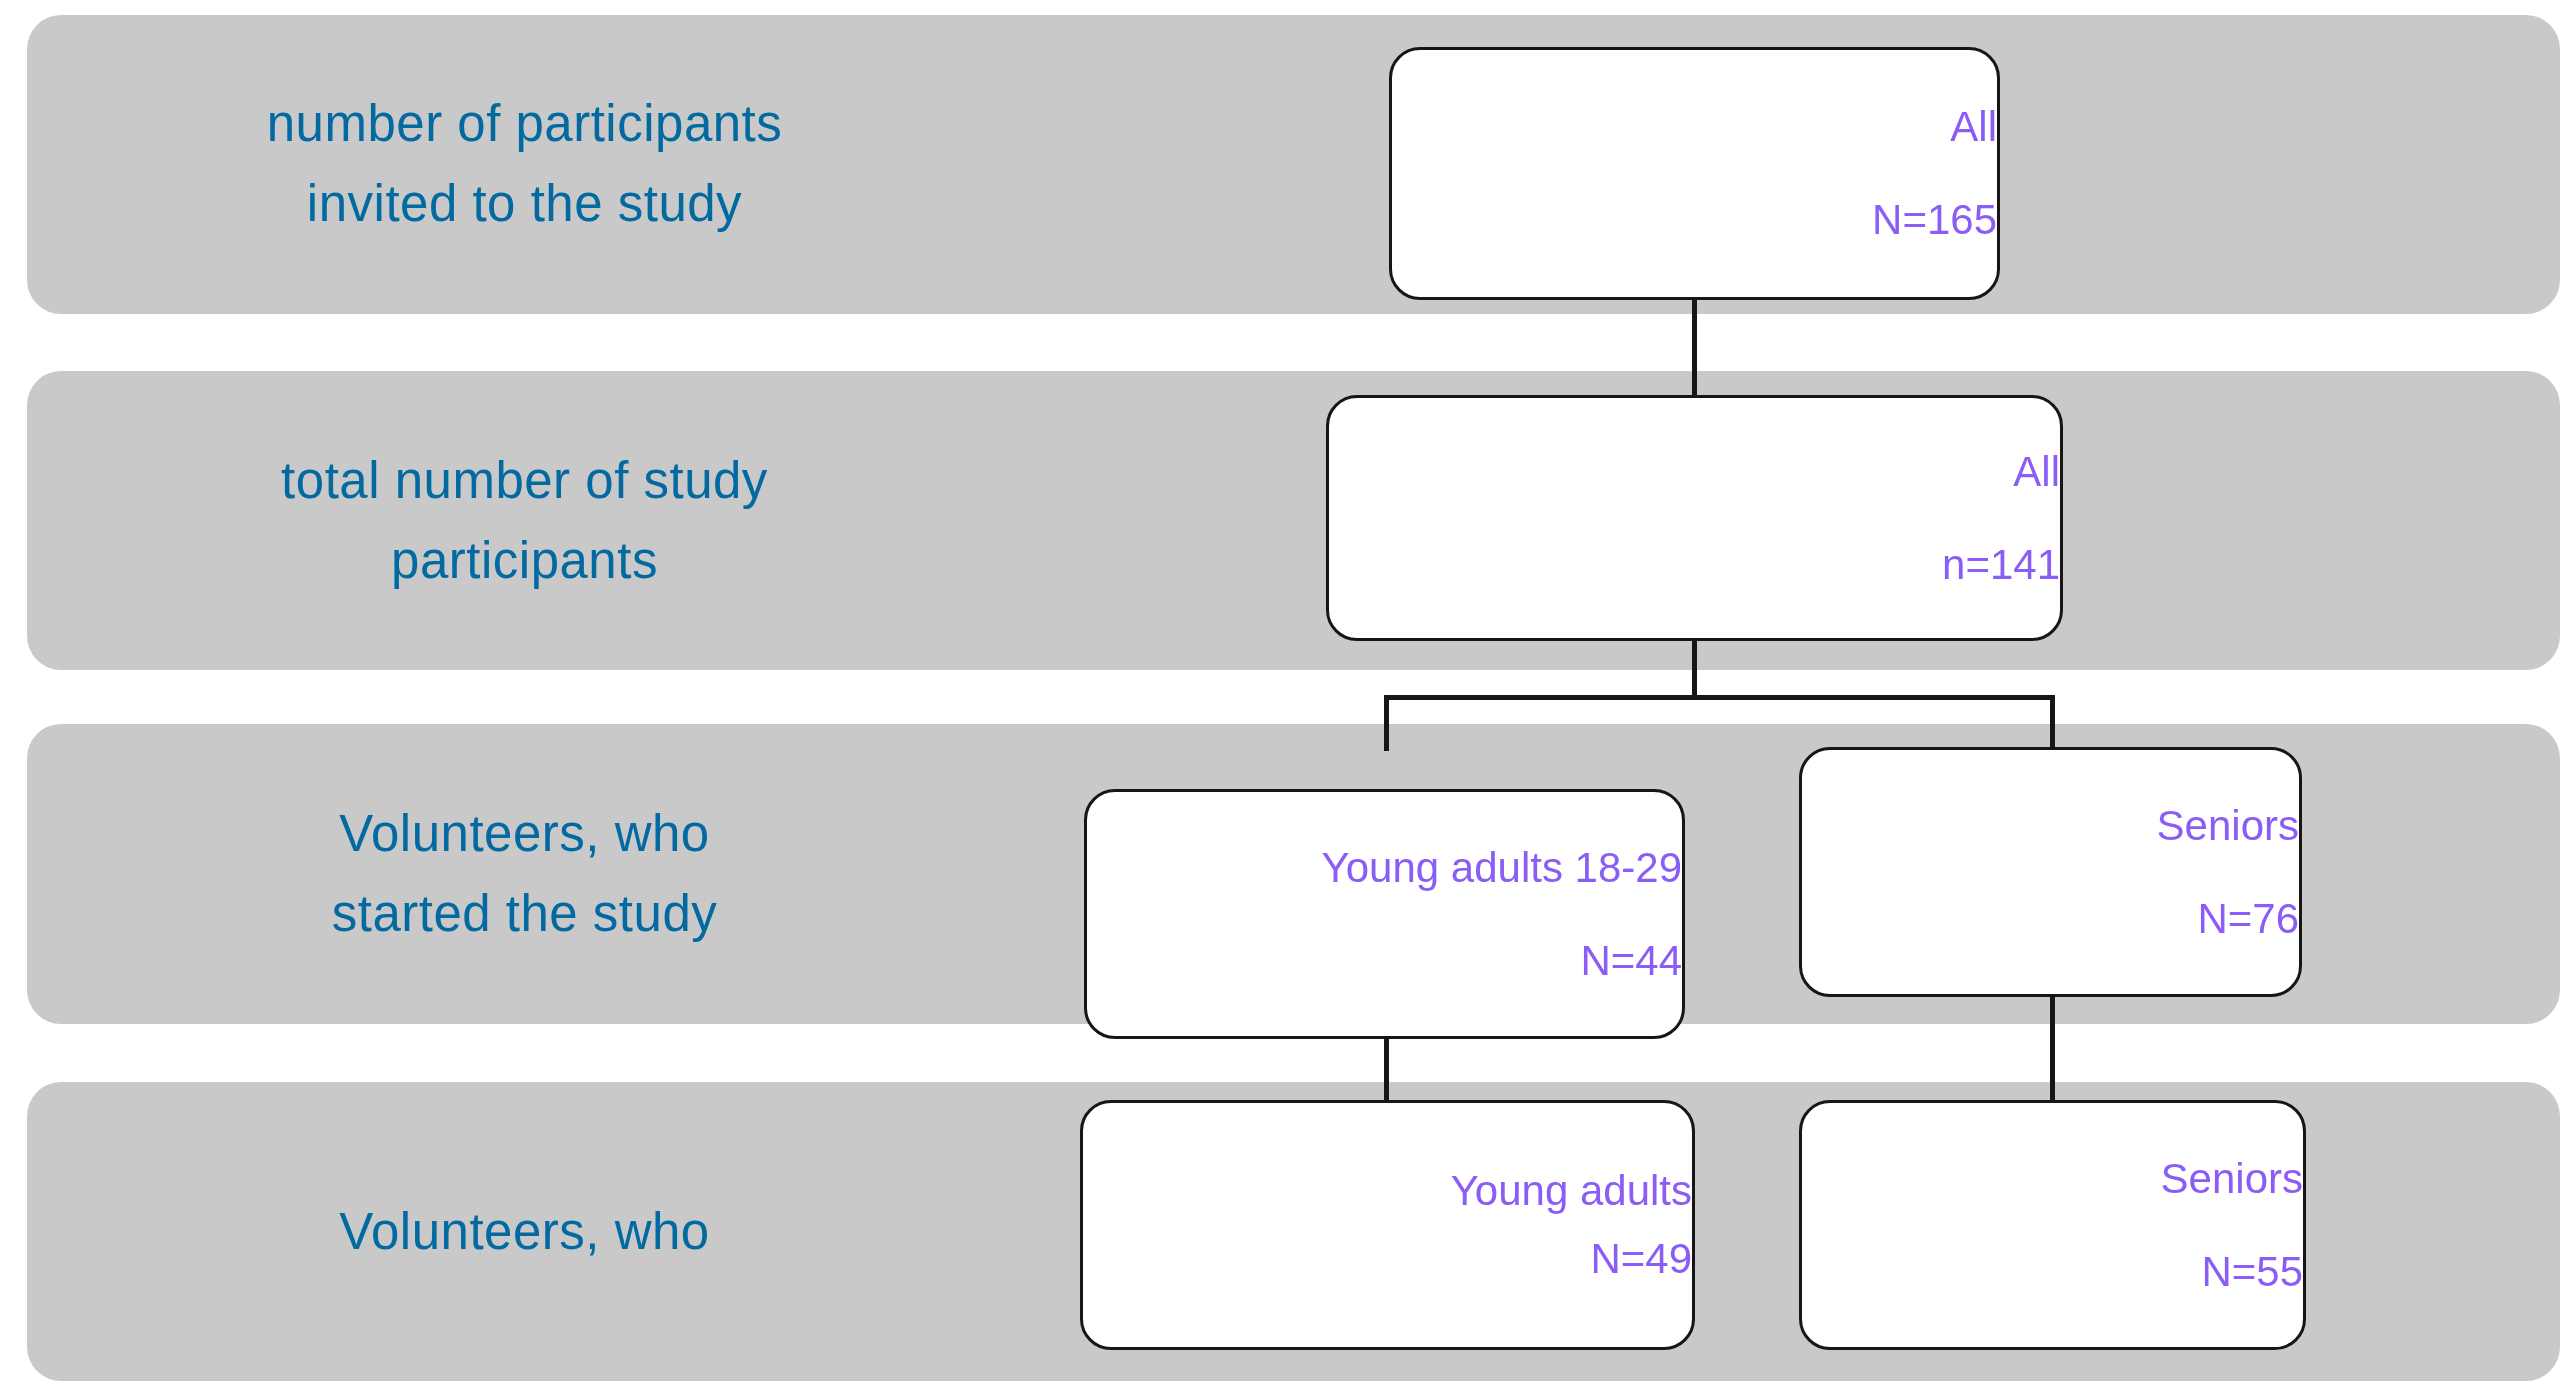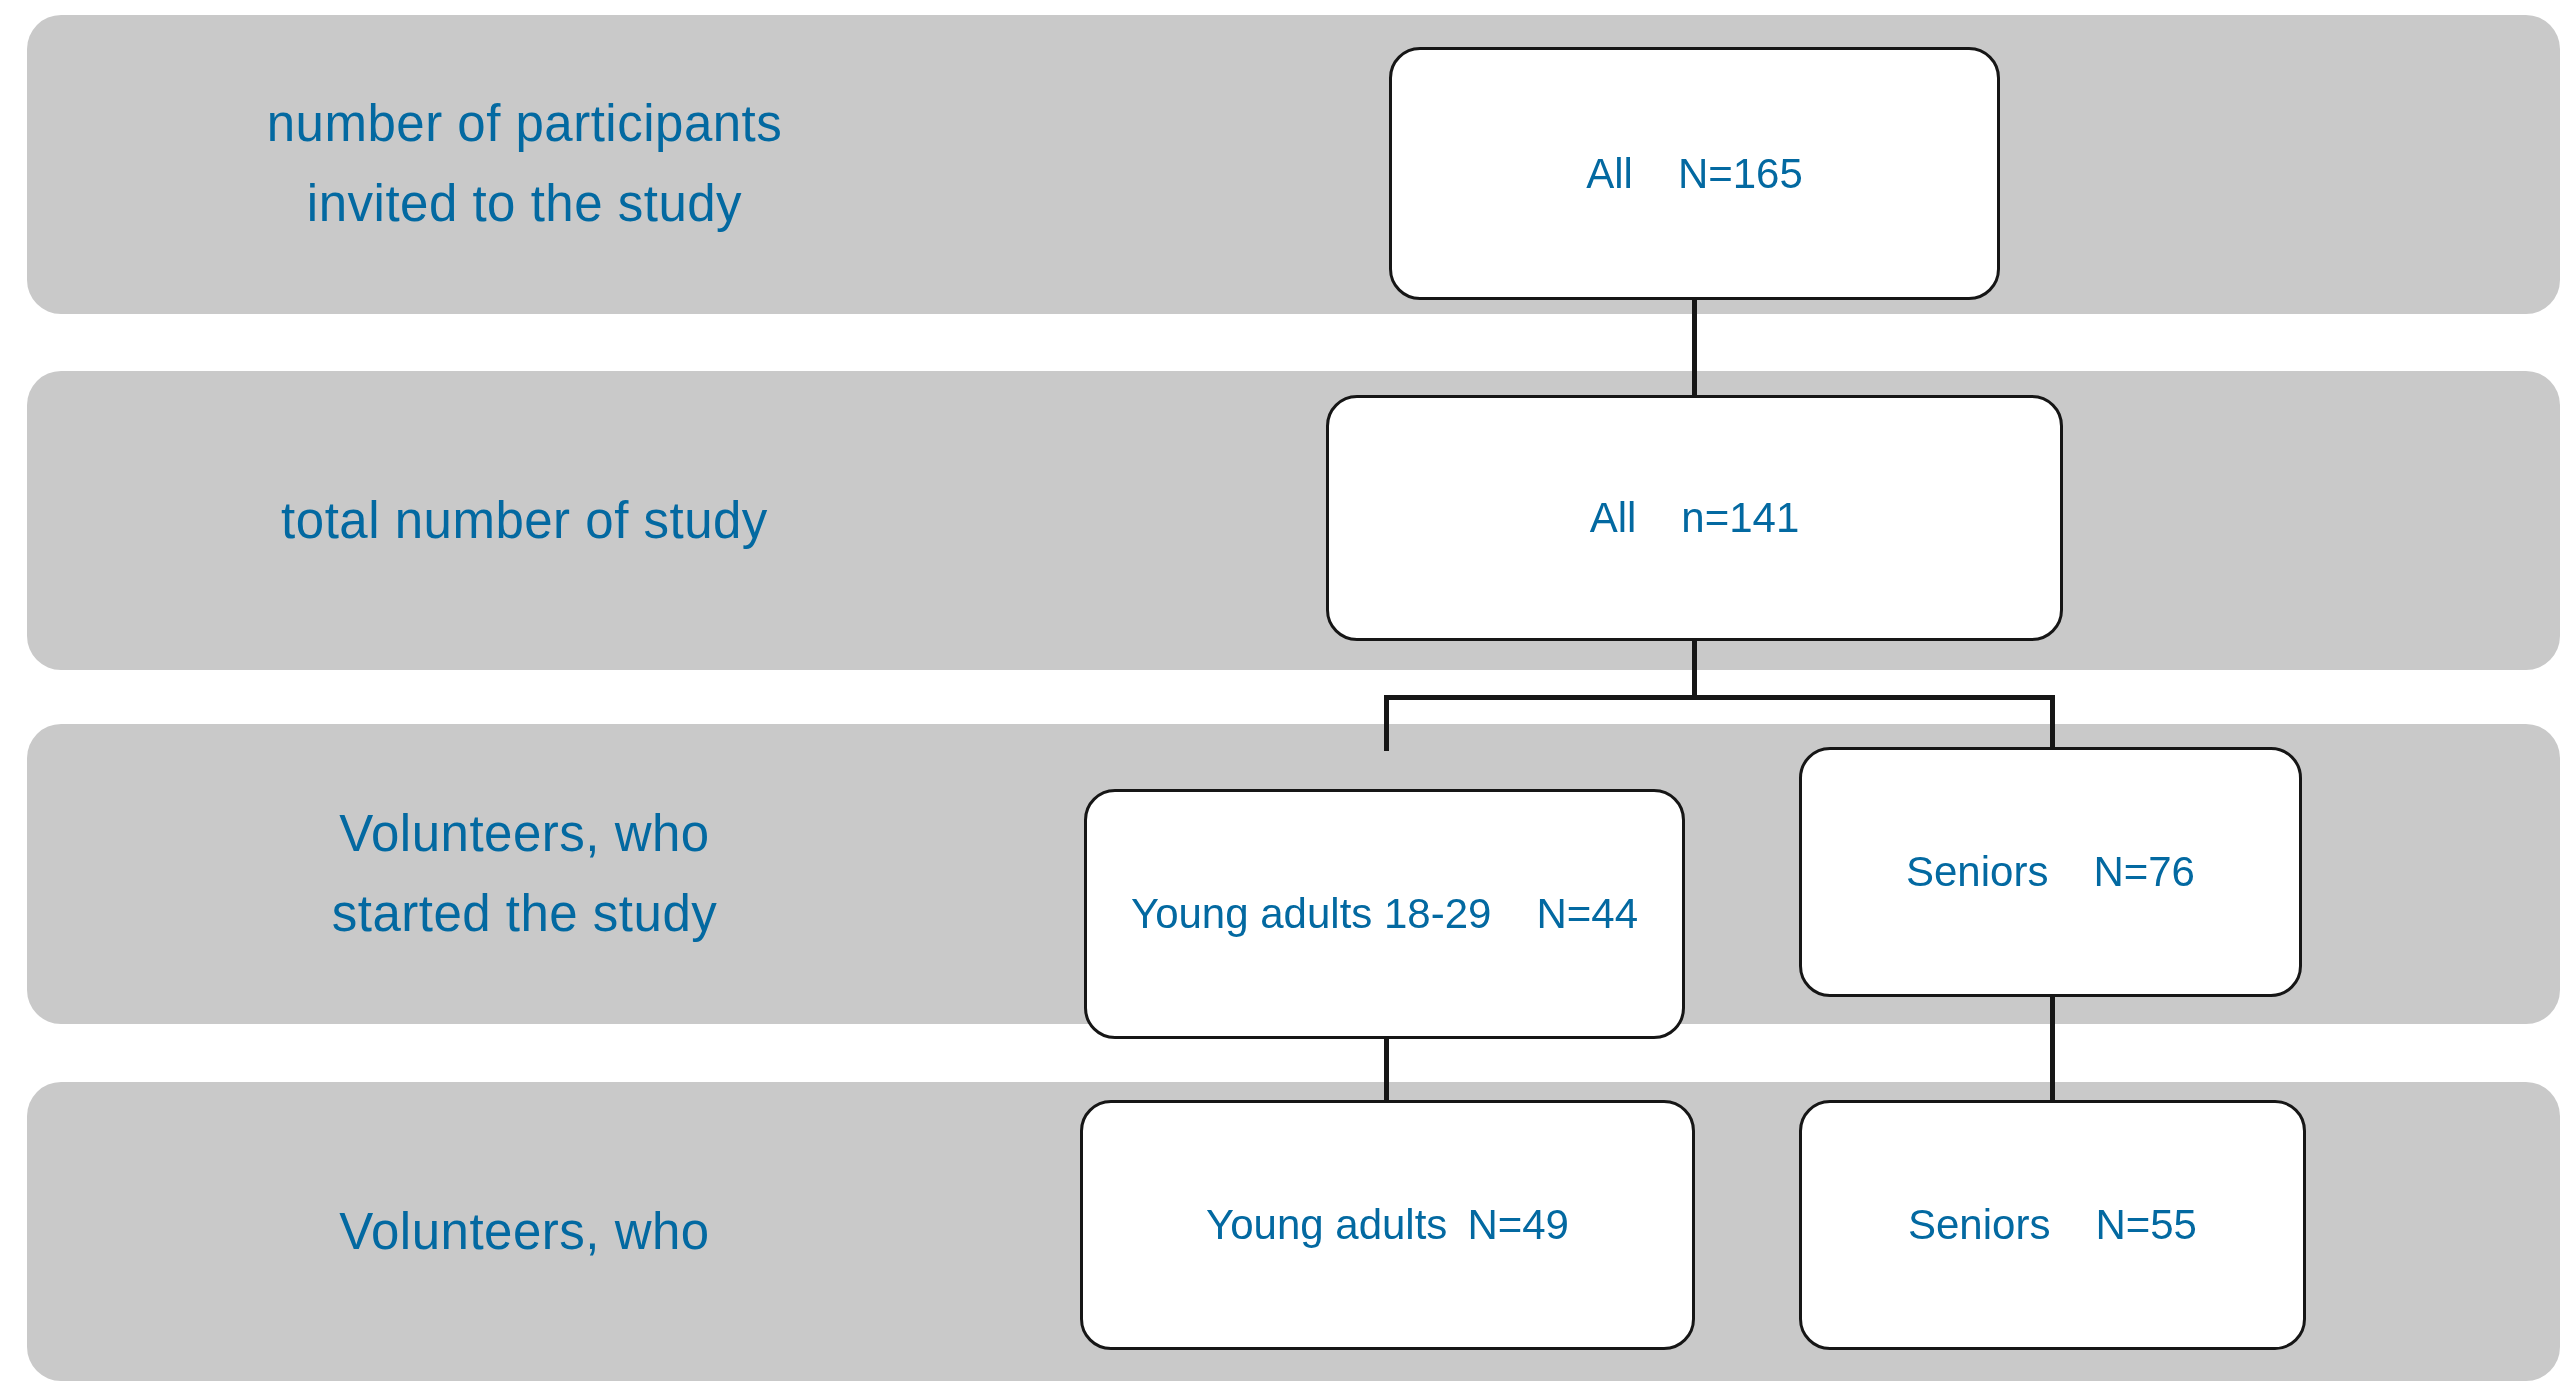--- a/index.html
+++ b/index.html
@@ -48,26 +48,26 @@
     letter-spacing: 0.5px;
   }
 
   
   .node {
     position: absolute;
     background: #ffffff;
     border: 3.6px solid #161616;
     border-radius: 31px;
     display: flex;
-    flex-direction: row;
+    flex-direction: column;
     justify-content: center;
-    align-items: center;
+    align-items: flex-end;
     text-align: center;
     gap: 45px;
-    color: #0369a1;
+    color: #8b5cf6;
     font-size: 42px;
     box-sizing: border-box;
   }
   .node-invited    { left: 1389px; top: 47px;   width: 611px; height: 253px; }
   .node-total      { left: 1326px; top: 395px;  width: 737px; height: 246px; }
   .node-started-ya { left: 1084px; top: 747px;  width: 601px; height: 250px; margin-top: 42px; }
   .node-started-sr { left: 1799px; top: 747px;  width: 503px; height: 250px; }
   .node-completed-ya { left: 1080px; top: 1100px; width: 615px; height: 250px; gap: 20px; }
   .node-completed-sr { left: 1799px; top: 1100px; width: 507px; height: 250px; }
 
@@ -95,20 +95,21 @@
   <div class="band band1">
     <div class="row-label">
       <div>number of participants</div>
       <div>invited to the study</div>
     </div>
   </div>
 
   <div class="band band2">
     <div class="row-label">
       <div>total number of study</div>
+      <div>participants</div>
     </div>
   </div>
 
   <div class="band band3">
     <div class="row-label">
       <div>Volunteers, who</div>
       <div>started the study</div>
     </div>
   </div>
 

